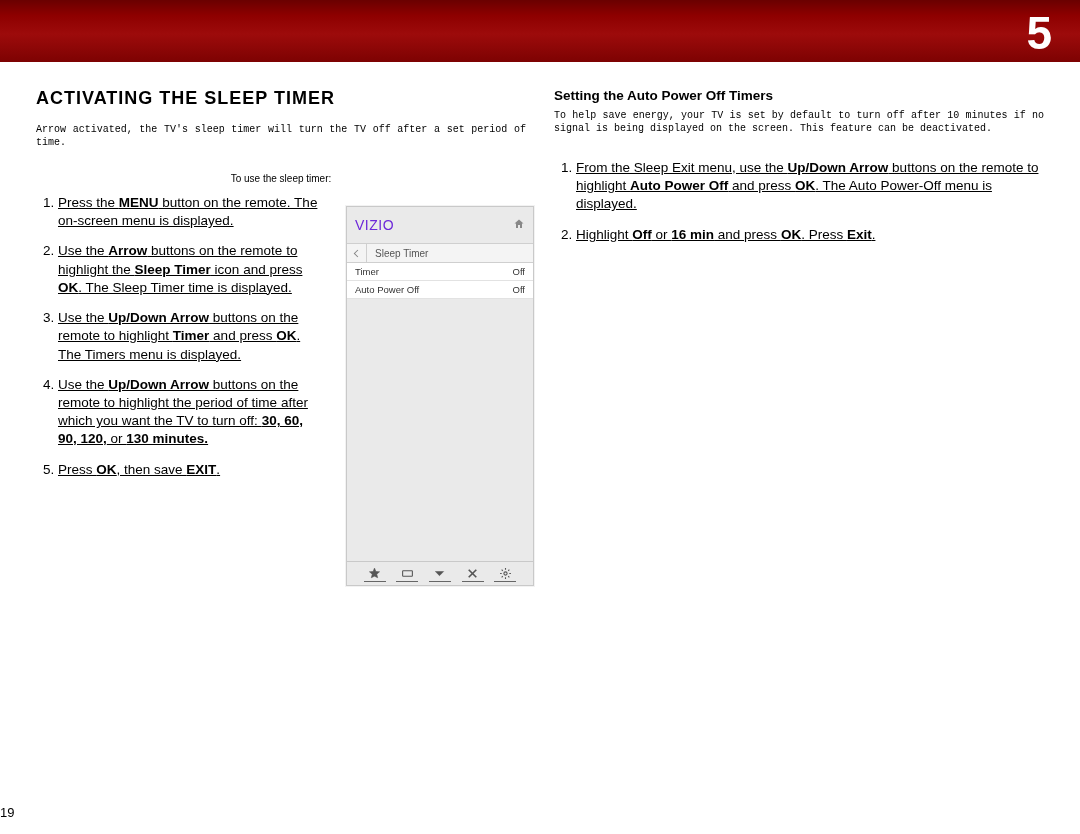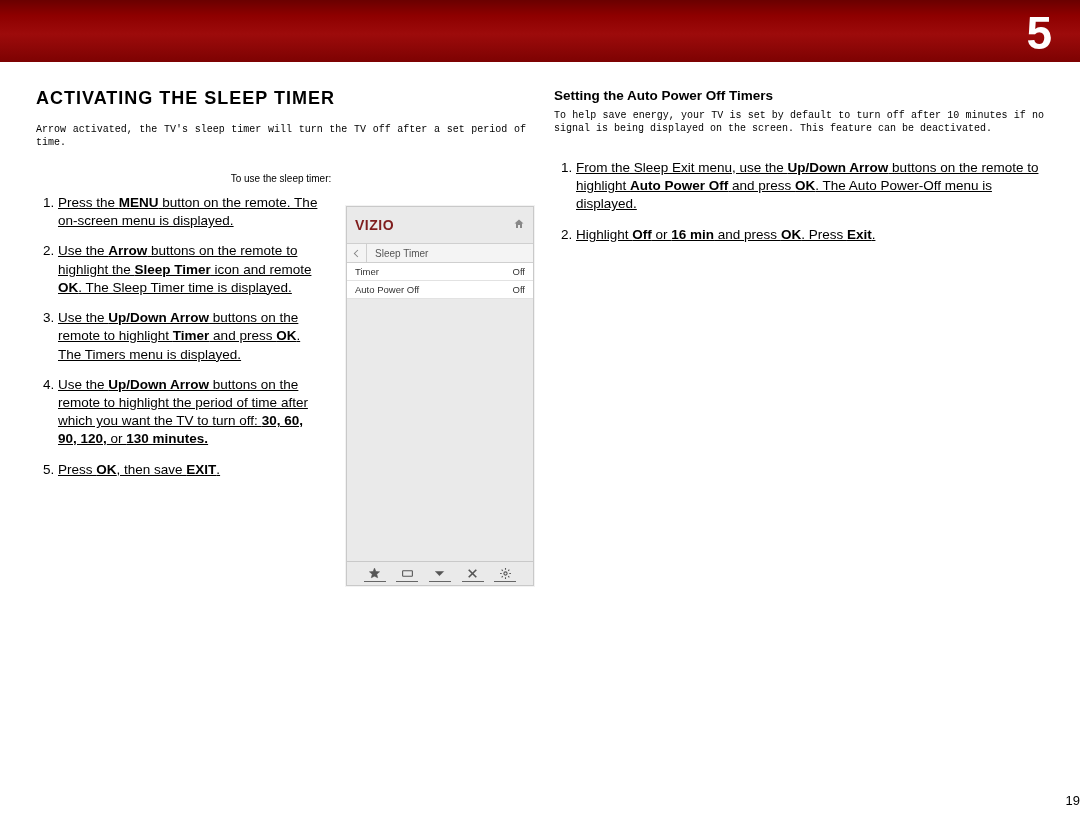--- a/index.html
+++ b/index.html
@@ -28,36 +28,36 @@
   ol.steps li .b { font-weight: 700; }
 
   .col-right ol.steps li { max-width: 100%; }
 
   .menu-shot {
     position: absolute; top: 118px; left: 310px; width: 188px; height: 380px;
     background: #eaeaea; border: 1px solid #c9c9c9;
     box-shadow: 0 0 0 1px rgba(0,0,0,.05);
   }
   .menu-shot .ms-top { height: 36px; display:flex; align-items:center; justify-content:space-between; padding:0 8px; }
-  .menu-shot .brand { font-family: Arial, sans-serif; font-weight: 700; font-size: 14px; letter-spacing: .5px; color:#7f1d1d; }
+  .menu-shot .brand { font-family: Arial, sans-serif; font-weight: 400; font-size: 14px; letter-spacing: .5px; color:#6d28d9; }
   .menu-shot .home-ic { width: 12px; height: 12px; }
   .menu-shot .crumb { height: 20px; background:#f4f4f4; border-top:1px solid #cfcfcf; border-bottom:1px solid #cfcfcf; display:flex; align-items:center; font-size:10px; color:#555; }
   .menu-shot .crumb .back { width:20px; display:flex; align-items:center; justify-content:center; border-right:1px solid #cfcfcf; height:100%; }
   .menu-shot .crumb .back svg { width:7px; height:9px; }
   .menu-shot .crumb .ct { padding-left:8px; }
   .menu-shot .row { height: 18px; background:#fff; border-bottom:1px solid #e2e2e2; display:flex; align-items:center; justify-content:space-between; padding:0 8px; font-size:9.5px; color:#333; }
   .menu-shot .ms-body { height: calc(100% - 36px - 20px - 18px - 18px - 24px); background:#eaeaea; }
   .menu-shot .ms-bottom { height:24px; background:#eaeaea; border-top:1px solid #c9c9c9; display:flex; align-items:center; justify-content:space-evenly; padding:0 6px; }
   .menu-shot .ms-bottom .bic { width:22px; height:14px; display:flex; align-items:center; justify-content:center; position:relative; }
   .menu-shot .ms-bottom .bic::after { content:''; position:absolute; bottom:-1px; left:0; right:0; height:1px; background:#666; }
   .menu-shot .ms-bottom svg { width:13px; height:13px; fill:#555; stroke:#555; }
 
   .page-num {
-    position: absolute; bottom: 26px; left: 0; right: 0;
-    text-align: right; font-size: 13px; color: #000;
+    position: absolute; bottom: 14px; left: 0; right: 0;
+    text-align: left; font-size: 13px; color: #000;
   }
 </style>
 </head>
 <body>
 
 <div class="page">
 
   <div class="topbar">
     <div class="chapter-num">5</div>
   </div>
@@ -67,21 +67,21 @@
     <div class="col col-left">
       <div class="section-heading">ACTIVATING THE SLEEP TIMER</div>
       <p class="body">Arrow activated, the TV's sleep timer will turn the TV off after a set period of time.</p>
       <p class="leadin">To use the sleep timer:</p>
 
       <ol class="steps">
         <li>
           <span>Press the </span><span class="b">MENU</span><span> button on the remote. The on-screen menu is displayed.</span>
         </li>
         <li>
-          <span>Use the </span><span class="b">Arrow</span><span> buttons on the remote to highlight the </span><span class="b">Sleep Timer</span><span> icon and remote </span><span class="b">OK</span><span>. The Sleep Timer time is displayed.</span>
+          <span>Use the </span><span class="b">Arrow</span><span> buttons on the remote to highlight the </span><span class="b">Sleep Timer</span><span> icon and press </span><span class="b">OK</span><span>. The Sleep Timer time is displayed.</span>
         </li>
         <li>
           <span>Use the </span><span class="b">Up/Down Arrow</span><span> buttons on the remote to highlight </span><span class="b">Timer</span><span> and press </span><span class="b">OK</span><span>. The Timers menu is displayed.</span>
         </li>
         <li>
           <span>Use the </span><span class="b">Up/Down Arrow</span><span> buttons on the remote to highlight the period of time after which you want the TV to turn off: </span><span class="b">30, 60, 90, 120,</span><span> or </span><span class="b">130 minutes.</span>
         </li>
         <li>
           <span>Press </span><span class="b">OK</span><span>, then save </span><span class="b">EXIT</span><span>.</span>
         </li>

